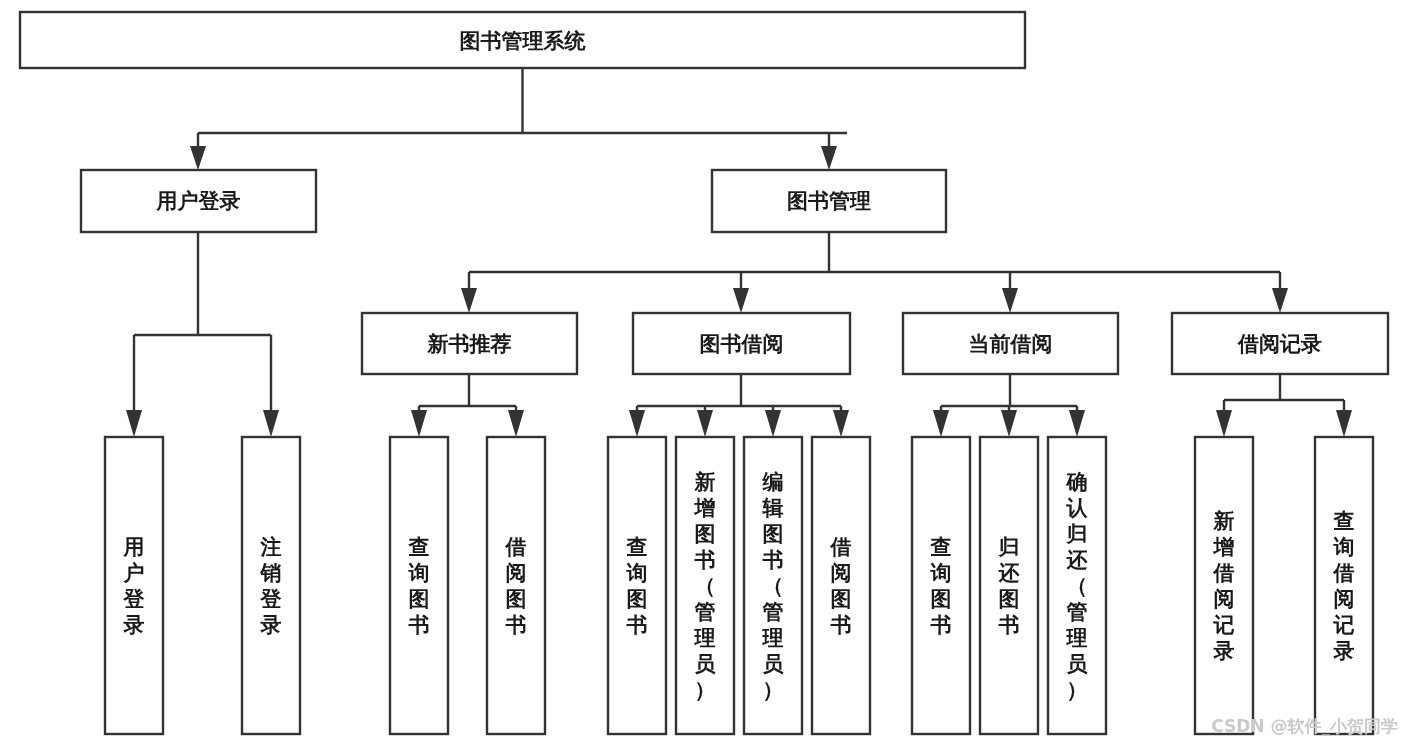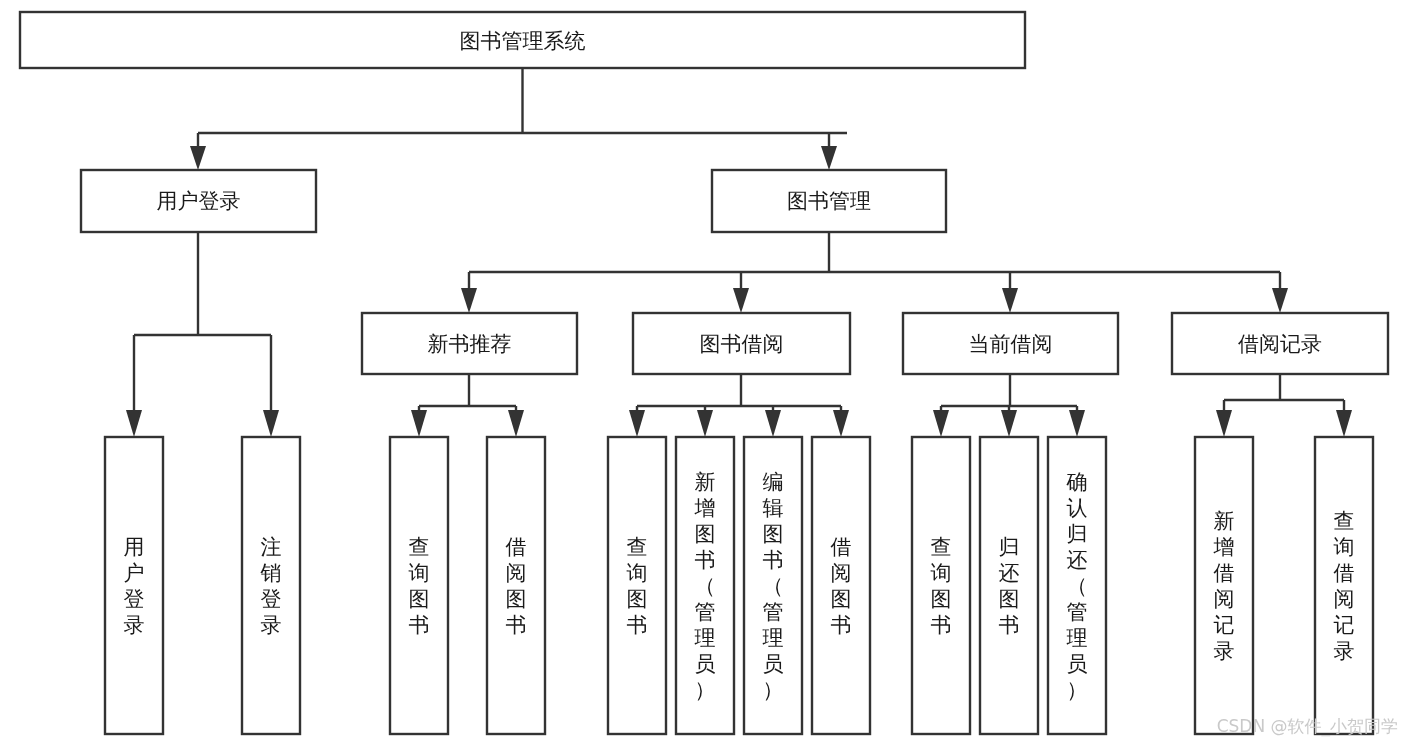--- a/index.html
+++ b/index.html
@@ -12,20 +12,21 @@
     width: 1405px;
     height: 747px;
     font-family: "DejaVu Sans", "Liberation Sans", sans-serif;
     overflow: hidden;
   }
   #diagram-root {
     position: relative;
     width: 1405px;
     height: 747px;
     background: #ffffff;
+    font-weight: bold;
   }
   svg.diagram-svg {
     display: block;
     width: 1405px;
     height: 747px;
   }
   .node-box {
     fill: #ffffff;
     stroke: #333333;
     stroke-width: 2.4;

